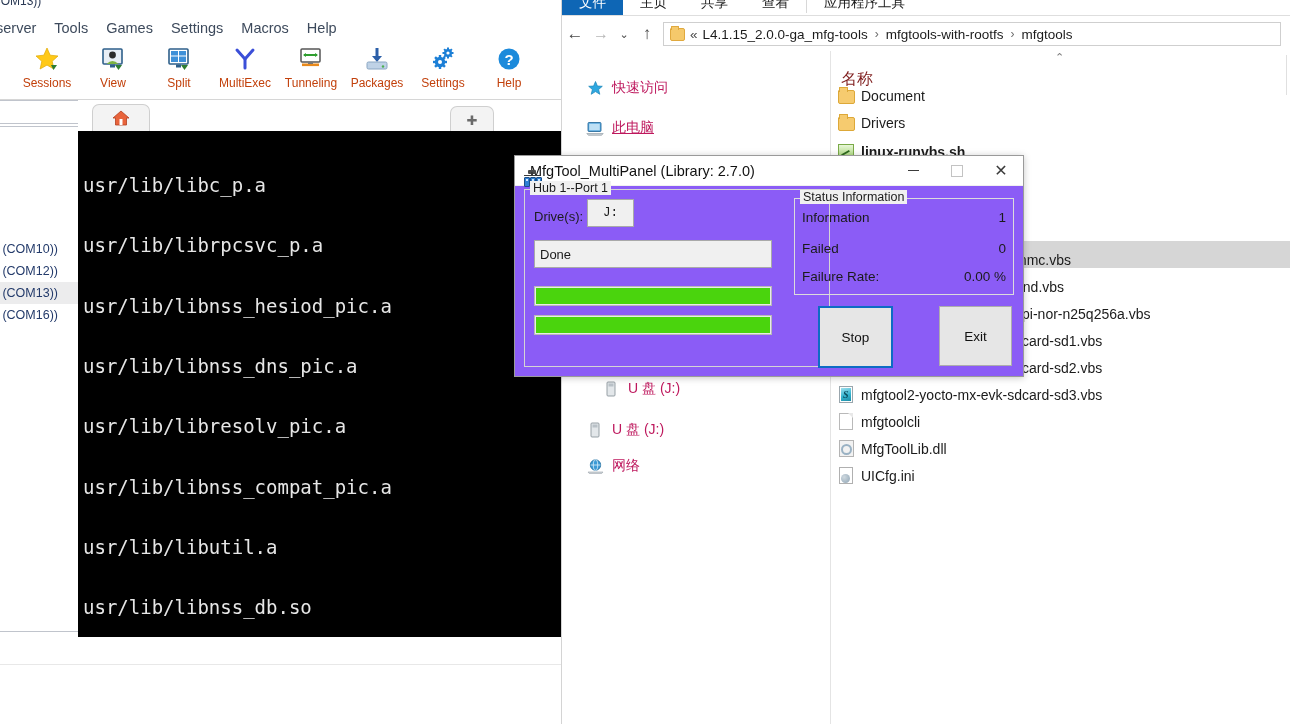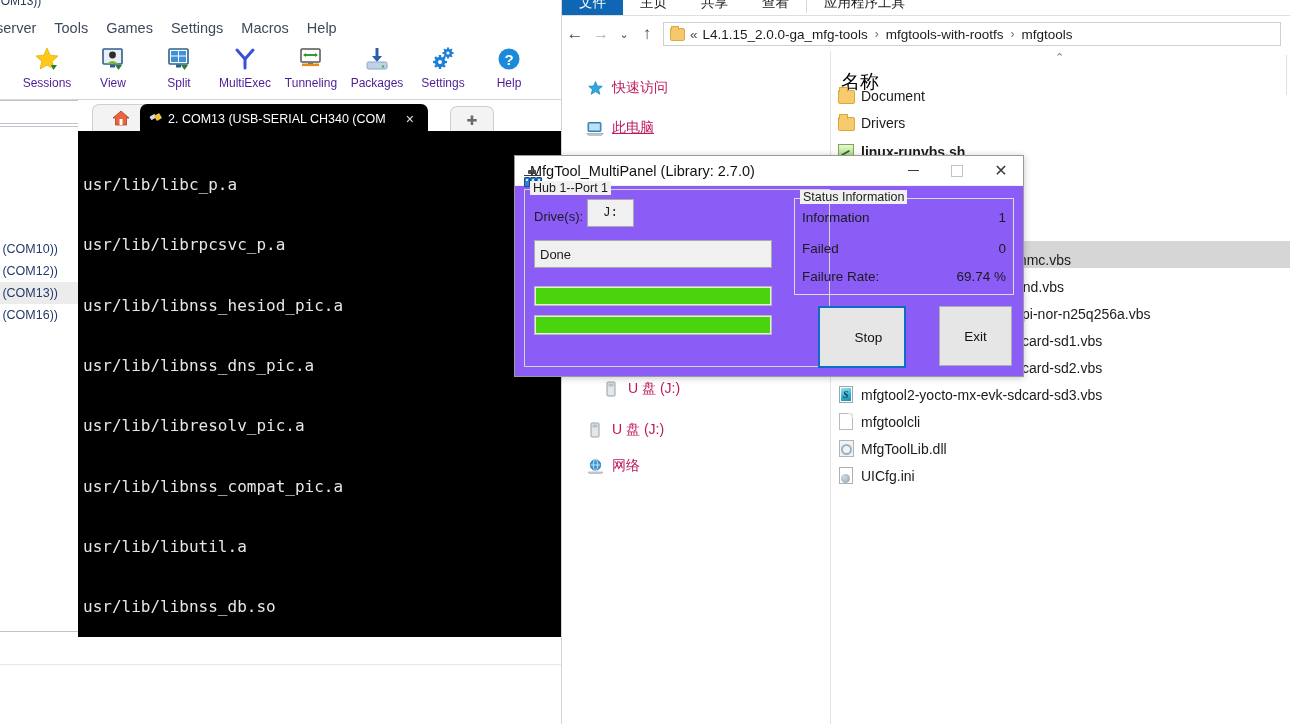--- a/index.html
+++ b/index.html
@@ -33,21 +33,21 @@
   #moba-toolbar{
     position:absolute;left:0;top:41px;width:561px;height:58px;
     background:#ffffff;border-bottom:1px solid #d6d6d6;
     display:flex;align-items:flex-start;
   }
   .tb-item{
     width:66px;display:flex;flex-direction:column;align-items:center;
     padding-top:3px;
   }
   .tb-item .ic{height:30px;display:flex;align-items:center;justify-content:center;}
-  .tb-item .lb{font-size:12px;color:#4c1d95;margin-top:2px;white-space:nowrap;}
+  .tb-item .lb{font-size:12px;color:#c2410c;margin-top:2px;white-space:nowrap;}
   .tb-clip{width:14px;}
 
   
   #moba-side{
     position:absolute;left:0;top:100px;width:78px;height:540px;
     background:#ffffff;
   }
   .side-box{
     position:absolute;left:-10px;width:88px;
     border:1px solid #c0c4cc;background:#fff;border-radius:2px;
@@ -84,21 +84,21 @@
     background:#f3f3f3;border:1px solid #cfcfcf;border-bottom:none;
     border-radius:7px 7px 0 0;display:flex;align-items:center;justify-content:center;
     color:#6a6a6a;font-size:13px;
   }
 
   
   #term{
     position:absolute;left:78px;top:131px;width:483px;height:506px;
     background:#000000;overflow:hidden;
     font-family:"DejaVu Sans Mono","Liberation Mono",monospace;
-    font-size:16px;line-height:20.1px;color:#e6e6e6;
+    font-size:19px;line-height:20.1px;color:#e6e6e6;
     padding:4px 0 0 5px;box-sizing:border-box;
     white-space:pre;
   }
   #term .ln{height:20.1px;}
 
   #moba-footer{
     position:absolute;left:0;top:640px;width:561px;height:24px;
     font-size:13px;color:#1b1b1b;display:flex;align-items:center;
     white-space:nowrap;overflow:hidden;background:#fff;
   }
@@ -165,21 +165,21 @@
   .nav-row .nic{width:22px;display:flex;align-items:center;justify-content:center;flex:none;}
 
   #filepane{
     position:absolute;left:269px;top:0;width:460px;height:673px;background:#ffffff;
     overflow:hidden;
   }
   #col-header{
     position:absolute;left:0;top:0;width:460px;height:46px;
   }
   #col-sort{position:absolute;left:224px;top:0px;font-size:11px;color:#7a7a7a;}
-  #col-name{position:absolute;left:10px;top:18px;font-size:19px;color:#000000;}
+  #col-name{position:absolute;left:10px;top:18px;font-size:16px;color:#7f1d1d;}
   #col-div{position:absolute;left:455px;top:4px;width:1px;height:40px;background:#e0e0e0;}
 
   .file-row{
     position:absolute;left:0;width:460px;height:27px;display:flex;align-items:flex-end;
     font-size:14px;color:#1b1b1b;white-space:nowrap;
   }
   .file-row.sel{background:#d6d6d6;width:460px;}
   .file-row .fic{width:30px;display:flex;align-items:center;justify-content:center;flex:none;}
   .file-row .fname{overflow:hidden;}
 
@@ -301,21 +301,21 @@
   #srow3{top:80px;}
   #status-grp-box{position:absolute;left:0;top:9px;right:0;height:96px;border:1px solid #dcdcdc;border-top:none;}
   #status-grp-box:before{
     content:"";position:absolute;left:0;top:0;width:100%;height:1px;background:#dcdcdc;
   }
 
   .dlg-btn{
     position:absolute;width:71px;height:58px;background:#e6e6e6;
     display:flex;align-items:center;justify-content:center;font-size:13.5px;color:#111;
   }
-  #btn-stop{left:24px;top:117px;border:2px solid #c2410c;padding-left:13px;}
+  #btn-stop{left:24px;top:117px;border:2px solid #c2410c;}
   #btn-exit{left:145px;top:117px;border:1px solid #adadad;}
 </style>
 </head>
 <body>
 
 <div id="moba">
 
   <div id="moba-title-strip">
     <span>(COM13))</span>
   </div>
@@ -458,30 +458,20 @@
 
   <div id="moba-tabs">
     <div class="tab-home">
       <span>
         <svg width="18" height="18" viewBox="0 0 18 18">
           <polygon points="9,2 17,9 14.5,9 14.5,16 3.5,16 3.5,9 1,9" fill="#E8643C" stroke="#B23F20" stroke-width="0.8"></polygon>
           <rect x="7.5" y="10" width="3" height="6" fill="#ffffff"></rect>
         </svg>
       </span>
     </div>
-    <div class="tab-active">
-      <span class="plug">
-        <svg width="14" height="14" viewBox="0 0 14 14">
-          <rect x="1" y="5" width="6" height="4" rx="1" fill="#D8D8D8" transform="rotate(-30 4 7)"></rect>
-          <rect x="6" y="4" width="6" height="6" rx="1" fill="#F0C33C" transform="rotate(-30 9 7)"></rect>
-        </svg>
-      </span>
-      <span>2. COM13  (USB-SERIAL CH340 (COM</span>
-      <span class="tclose">×</span>
-    </div>
     <div class="tab-plus">
       <span>✚</span>
     </div>
   </div>
 
   <div id="term">
     <div class="ln">usr/lib/libc_p.a</div>
     <div class="ln">usr/lib/librpcsvc_p.a</div>
     <div class="ln">usr/lib/libnss_hesiod_pic.a</div>
     <div class="ln">usr/lib/libnss_dns_pic.a</div>
@@ -827,19 +817,19 @@
       <div class="srow" id="srow1">
         <span>Information</span>
         <span>1</span>
       </div>
       <div class="srow" id="srow2">
         <span>Failed</span>
         <span>0</span>
       </div>
       <div class="srow" id="srow3">
         <span>Failure Rate:</span>
-        <span>69.74 %</span>
+        <span>0.00 %</span>
       </div>
     </div>
     <div class="dlg-btn" id="btn-stop" style="border-color: rgb(13, 108, 196);">Stop</div>
     <div class="dlg-btn" id="btn-exit">Exit</div>
   </div>
 </div>
 
 </body></html>

